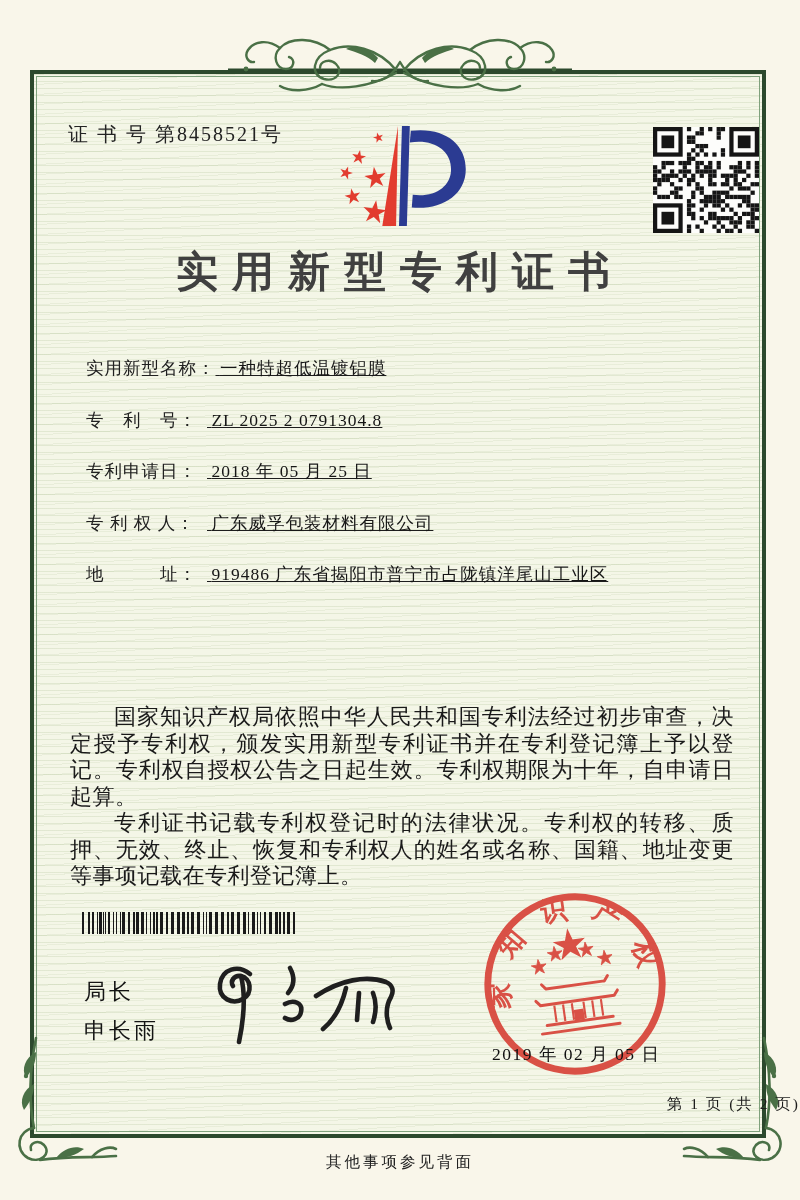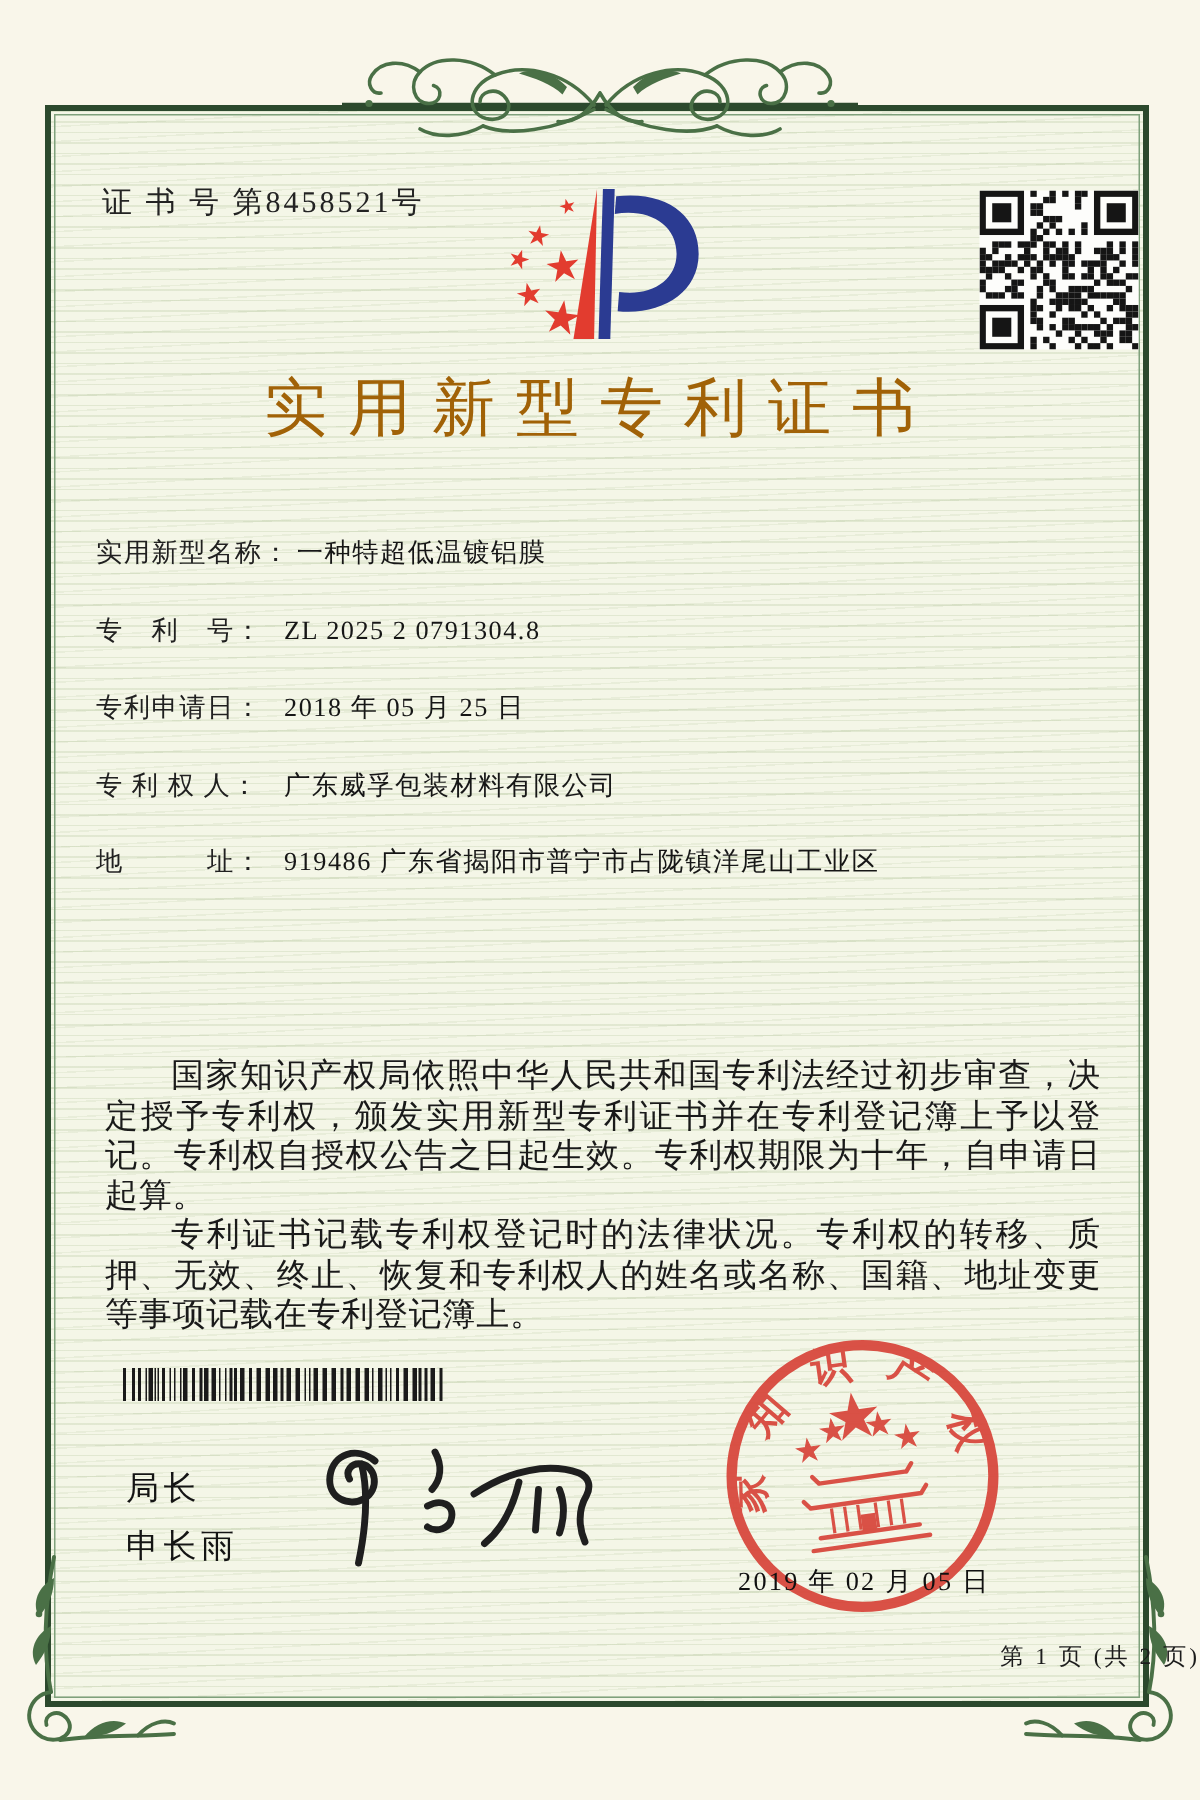--- a/index.html
+++ b/index.html
@@ -30,25 +30,25 @@
   .orn-br{right:12px;top:1036px;width:110px;height:140px;transform:scaleX(-1);}
   
   .cert-no{
     position:absolute;left:68px;top:121px;
     font-size:20px;letter-spacing:2px;color:#232323;
   }
   .logo{position:absolute;left:312px;top:122px;width:175px;height:108px;}
   .qr{position:absolute;left:653px;top:127px;width:106px;height:106px;background:#fdfdfb;}
   .title{
     position:absolute;left:0;top:244px;width:100%;
-    text-align:center;font-size:42px;font-weight:400;
-    letter-spacing:14px;color:#a16207;
+    text-align:center;font-size:42px;font-weight:700;
+    letter-spacing:14px;color:#404040;
   }
   
-  .fields{position:absolute;left:64px;top:356px;width:670px;}
+  .fields{position:absolute;left:86px;top:356px;width:670px;text-decoration:underline;}
   .frow{height:51.5px;font-size:17.5px;white-space:nowrap;}
   .flabel{display:inline-block;min-width:121px;letter-spacing:1px;color:#202020;}
   .fvalue{letter-spacing:1px;color:#161616;}
   .flabel.second{min-width:0;margin-left:46px;}
   
   .paras{position:absolute;left:70px;top:704px;width:664px;}
   .paras p{
     margin:0;font-size:22px;line-height:26.5px;
     text-indent:2em;text-align:justify;color:#1a1a1a;letter-spacing:0.5px;
   }
@@ -476,14 +476,15 @@
       <path d="M102,24 C107,33 106,42 100,49"></path>
       <path d="M97,60 C106,55 115,59 113,68 C112,75 103,78 97,74"></path>
       <path d="M128,52 C152,36 178,31 198,38 C205,41 206,47 203,53 C197,63 198,75 202,84"></path>
       <path d="M158,44 C154,61 146,76 135,85"></path>
       <path d="M171,49 L169,76"></path>
       <path d="M185,49 C189,59 188,69 185,78"></path>
     </g>
   </svg>
 
   <div class="page-num">第 1 页 (共 2 页)</div>
+  <div class="back-note">其他事项参见背面</div>
 
 </div>
 
 </body></html>

